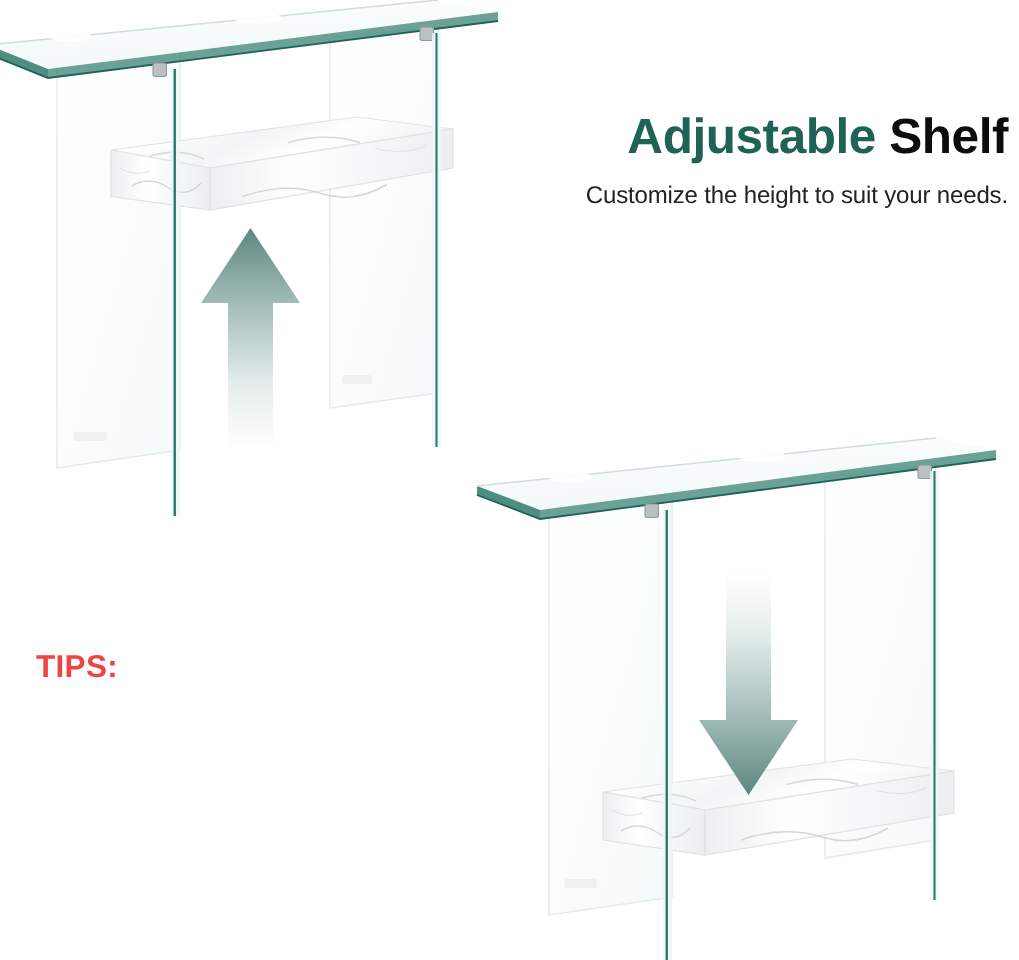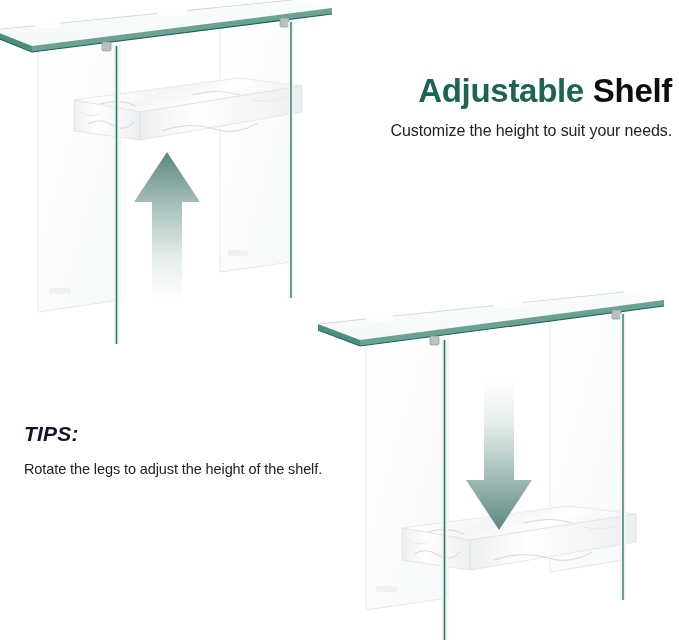--- a/index.html
+++ b/index.html
@@ -45,26 +45,25 @@
     font-weight: 400;
     color: #222222;
     letter-spacing: -0.1px;
     white-space: nowrap;
   }
 
   
   .tips-title {
     position: absolute;
     left: 24px;
-    top: 422px;
+    top: 433px;
     font-size: 21px;
     font-weight: 700;
-    color: #0f172a;
+    color: #ef4444;
     letter-spacing: 0.2px;
-    font-style: italic;
   }
   .tips-body {
     position: absolute;
     left: 24px;
     top: 461px;
     font-size: 14.5px;
     font-weight: 400;
     color: #222222;
     letter-spacing: -0.1px;
     white-space: nowrap;
@@ -268,15 +267,14 @@
     </svg>
   </div>
 
   <div class="headline">
     <span class="word-accent">Adjustable</span><span>&nbsp;</span><span class="word-plain">Shelf</span>
   </div>
 
   <div class="subhead">Customize the height to suit your needs.</div>
 
   <div class="tips-title">TIPS:</div>
-  <div class="tips-body">Rotate the legs to adjust the height of the shelf.</div>
 
 </div>
 
 </body></html>

